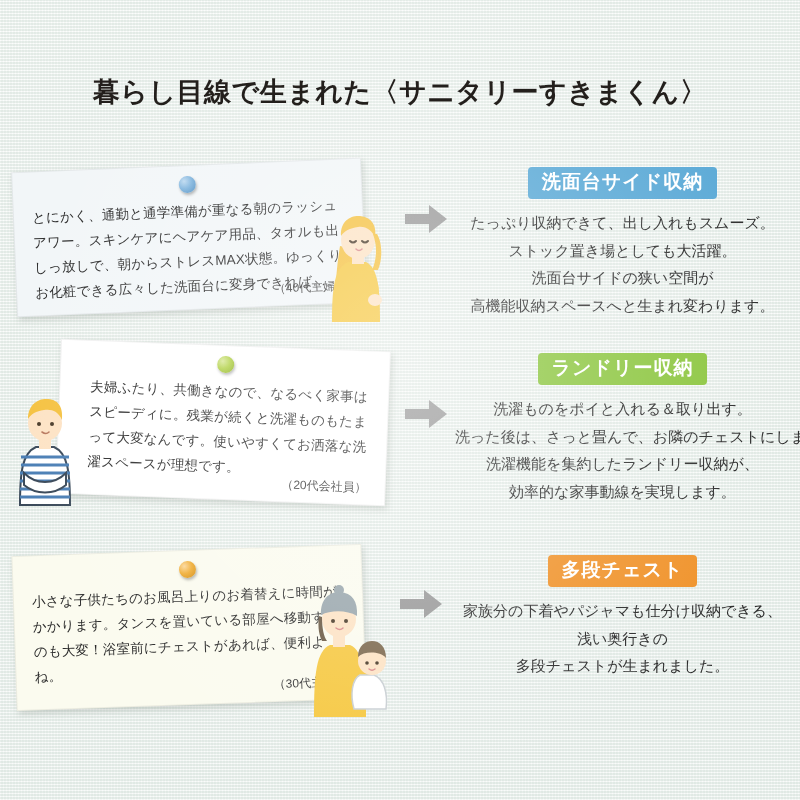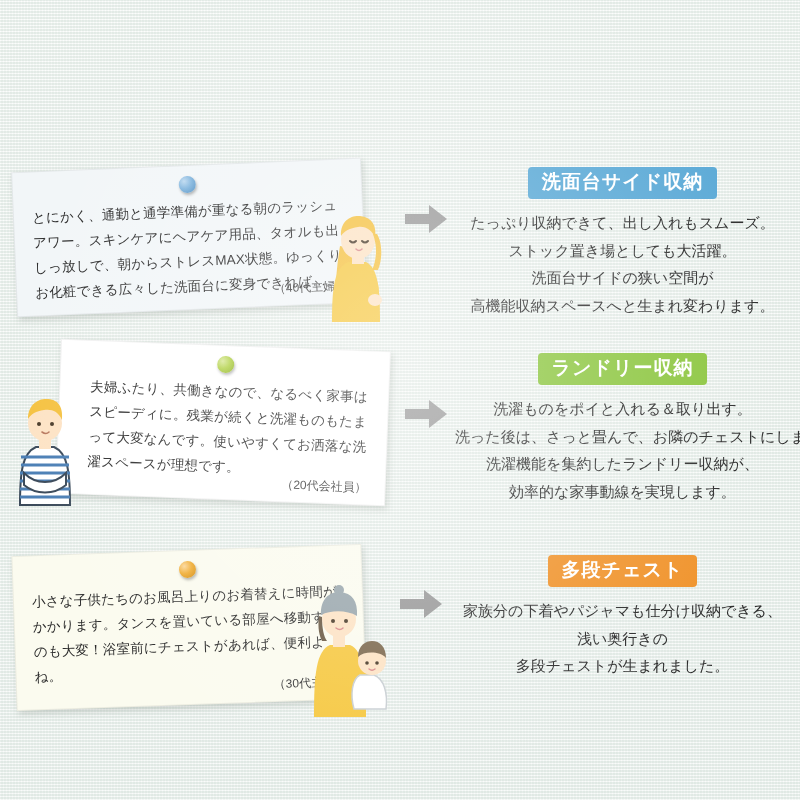--- a/index.html
+++ b/index.html
@@ -179,20 +179,21 @@
   .person { position: absolute; }
   #person-0 { left: 318px; top: 65px; }
   #person-1 { left: 8px; top: 58px; }
   #person-2 { left: 300px; top: 48px; }
 </style>
 </head>
 <body>
 
 <div class="page">
 
+  <div class="title">暮らし目線で生まれた〈サニタリーすきまくん〉</div>
 
   <div class="row" id="row-0">
 
     <div class="note note-0">
       <div class="pin pin-blue"></div>
       <div class="note-text">とにかく、通勤と通学準備が重なる朝のラッシュアワー。スキンケアにヘアケア用品、タオルも出しっ放しで、朝からストレスMAX状態。ゆっくりお化粧できる広々した洗面台に変身できれば…。</div>
       <div class="note-age">（40代主婦）</div>
     </div>
 
     <div class="person" id="person-0">

